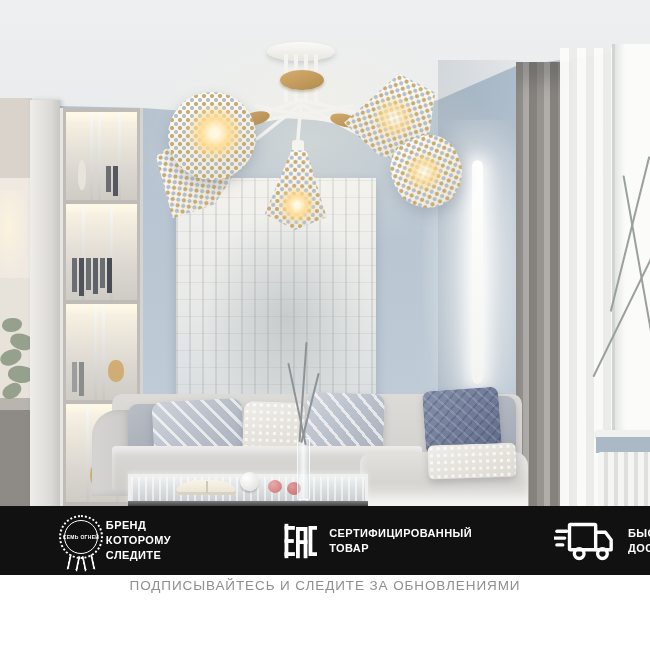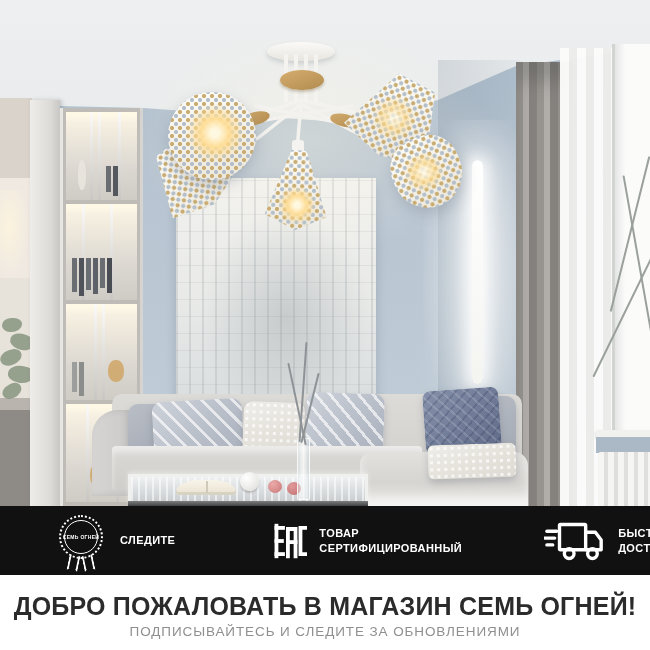--- a/index.html
+++ b/index.html
@@ -284,40 +284,41 @@
     <div class="badge b1">
       <div class="seal">
         <div class="ring-out"></div>
         <div class="ring-in">
           <span class="seal-txt">СЕМЬ ОГНЕЙ</span>
         </div>
         <div class="ribbon rb-l"></div>
         <div class="ribbon rb-r"></div>
       </div>
       <div class="badge-label">
+        <div>БРЕНД КОТОРОМУ</div>
         <div>СЛЕДИТЕ</div>
       </div>
     </div>
 
     <div class="badge b2">
       <svg width="36" height="46" viewBox="0 0 66 64">
         <g stroke="#ffffff" stroke-width="7" fill="none" stroke-linecap="square">
           <path d="M10,4 V60"></path>
             <path d="M10,8 H22"></path>
             <path d="M10,32 H20"></path>
             <path d="M10,56 H22"></path>
           <path d="M31,60 V10 H45 V60"></path>
             <path d="M31,34 H45"></path>
           <path d="M64,8 H54 V56 H64"></path>
         </g>
       </svg>
       <span class="sr-only">ЕАС</span>
       <div class="badge-label">
+        <div>СЕРТИФИЦИРОВАННЫЙ</div>
         <div>ТОВАР</div>
-        <div>СЕРТИФИЦИРОВАННЫЙ</div>
       </div>
     </div>
 
     <div class="badge b3">
       <svg width="62" height="44" viewBox="0 0 64 44">
         <g stroke="#ffffff" stroke-width="3.5" fill="none" stroke-linecap="round" stroke-linejoin="round">
           <path d="M3,12 H13"></path>
             <path d="M1,19 H11"></path>
             <path d="M3,26 H9"></path>
           <rect x="16" y="5" width="27" height="26" rx="1"></rect>
@@ -327,17 +328,16 @@
         </g>
       </svg>
       <div class="badge-label">
         <div>БЫСТРАЯ</div>
         <div>ДОСТАВКА</div>
       </div>
     </div>
   </div>
 
   <div class="footer">
-    <div class="f-title">ДОБРО ПОЖАЛОВАТЬ В МАГАЗИН  СЕМЬ ОГНЕЙ!</div>
     <div class="f-sub">ПОДПИСЫВАЙТЕСЬ И СЛЕДИТЕ ЗА ОБНОВЛЕНИЯМИ</div>
   </div>
 
 </div>
 
 </body></html>

